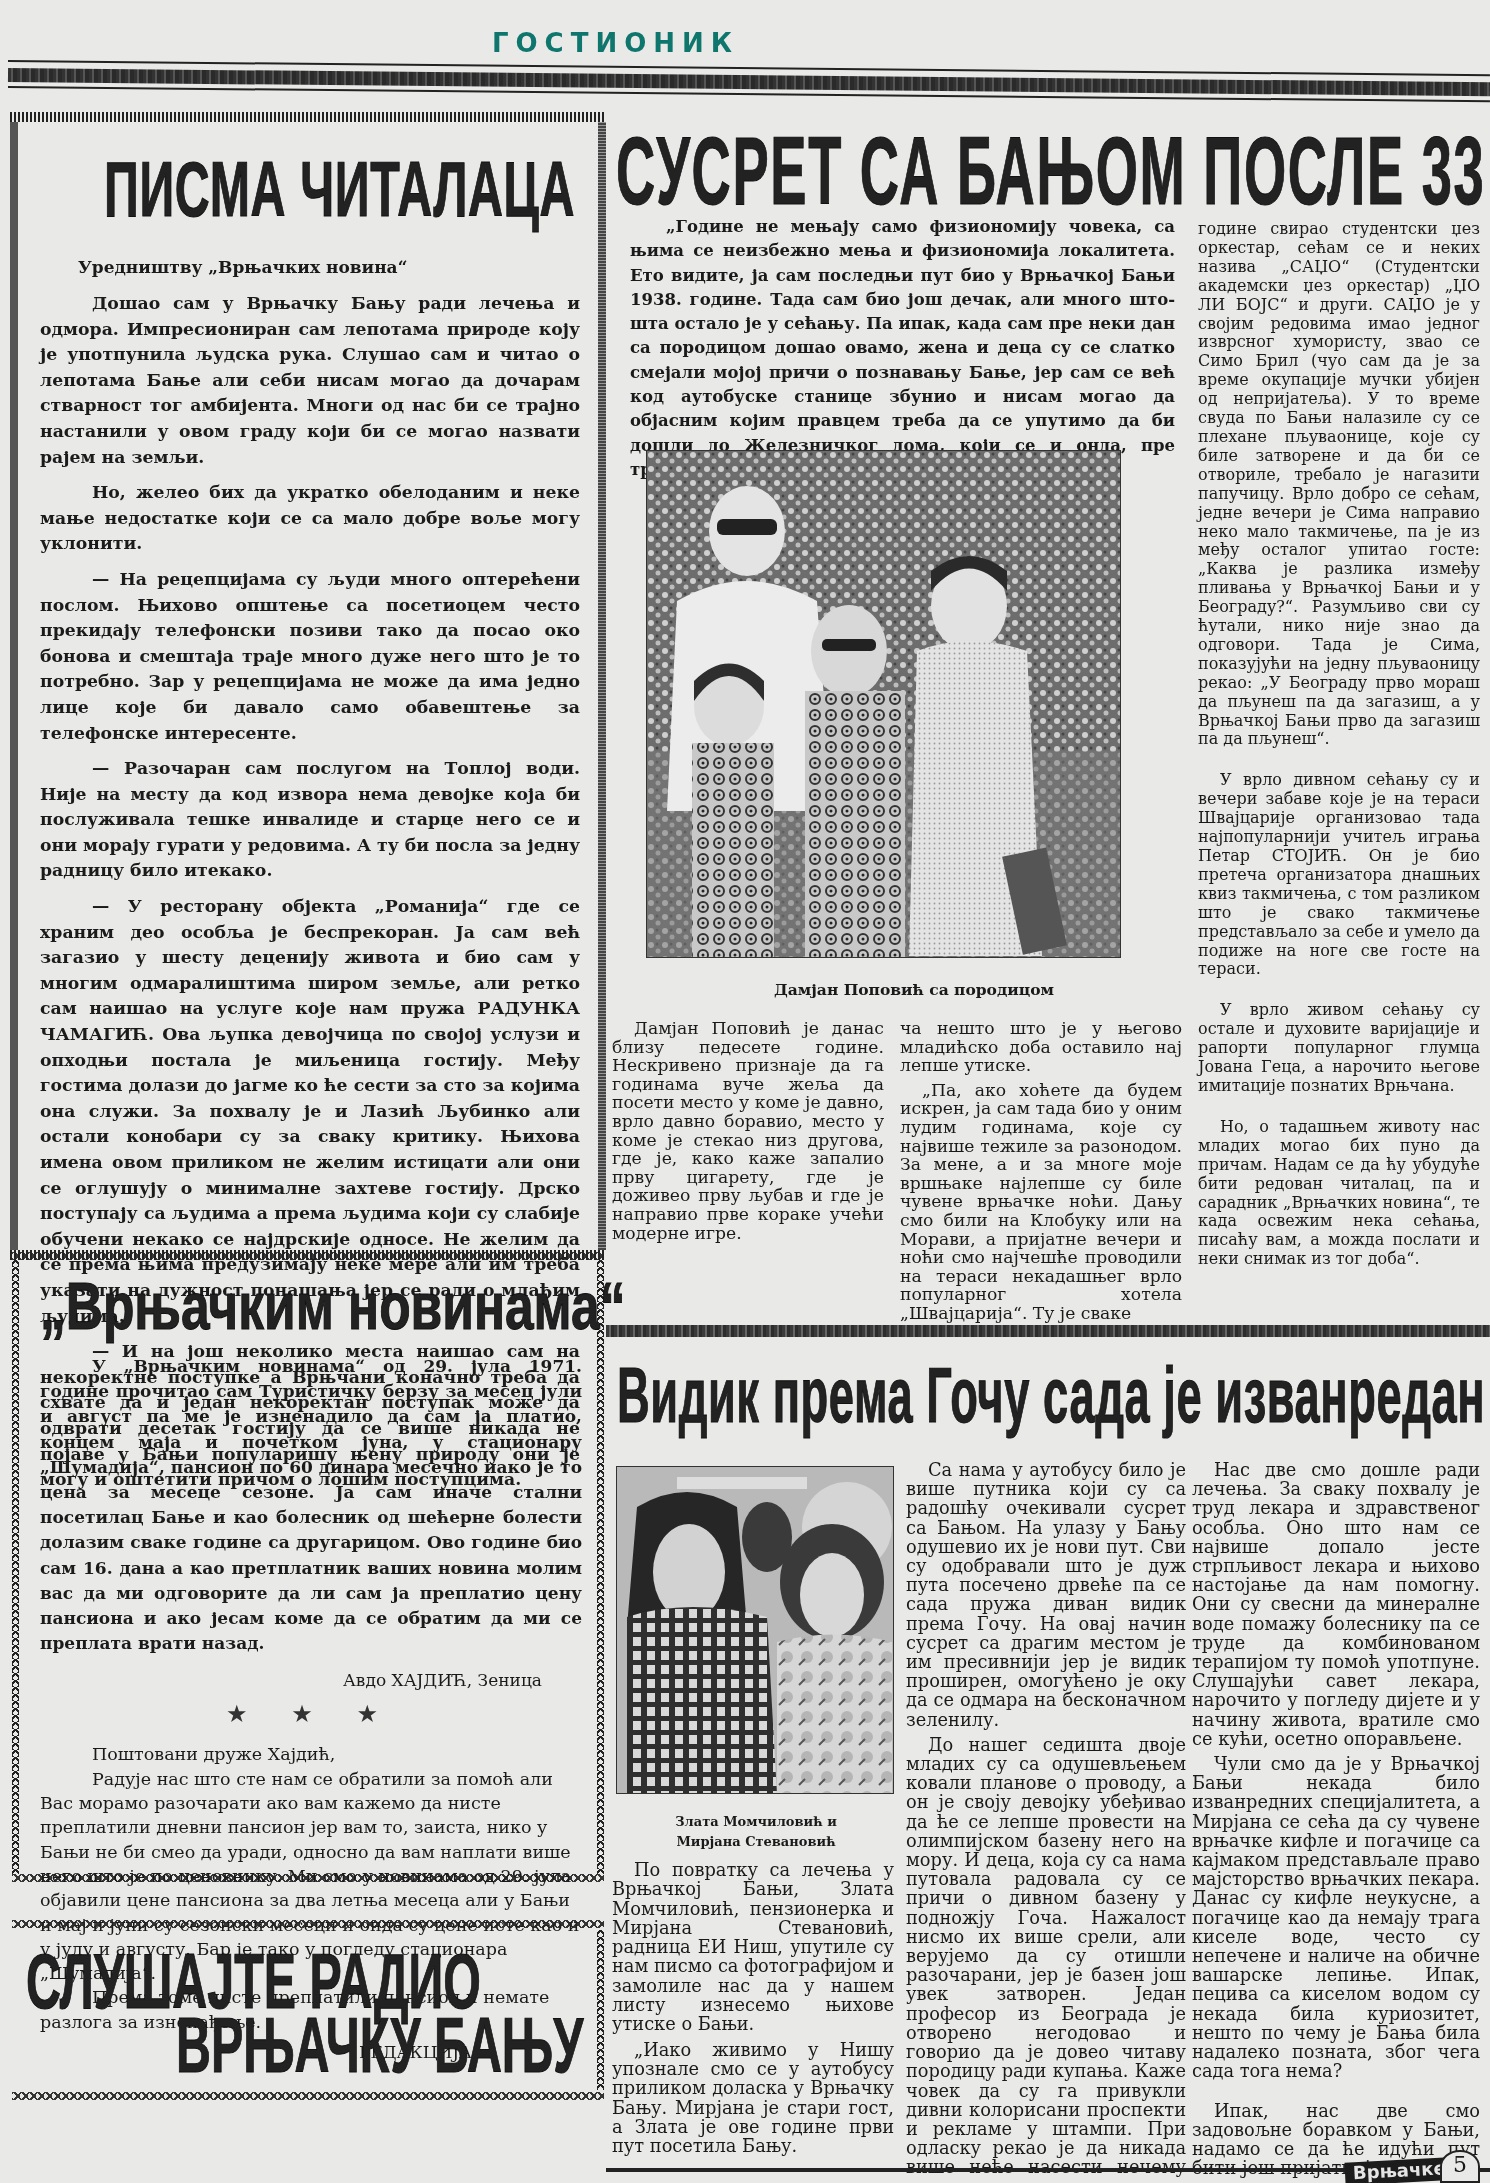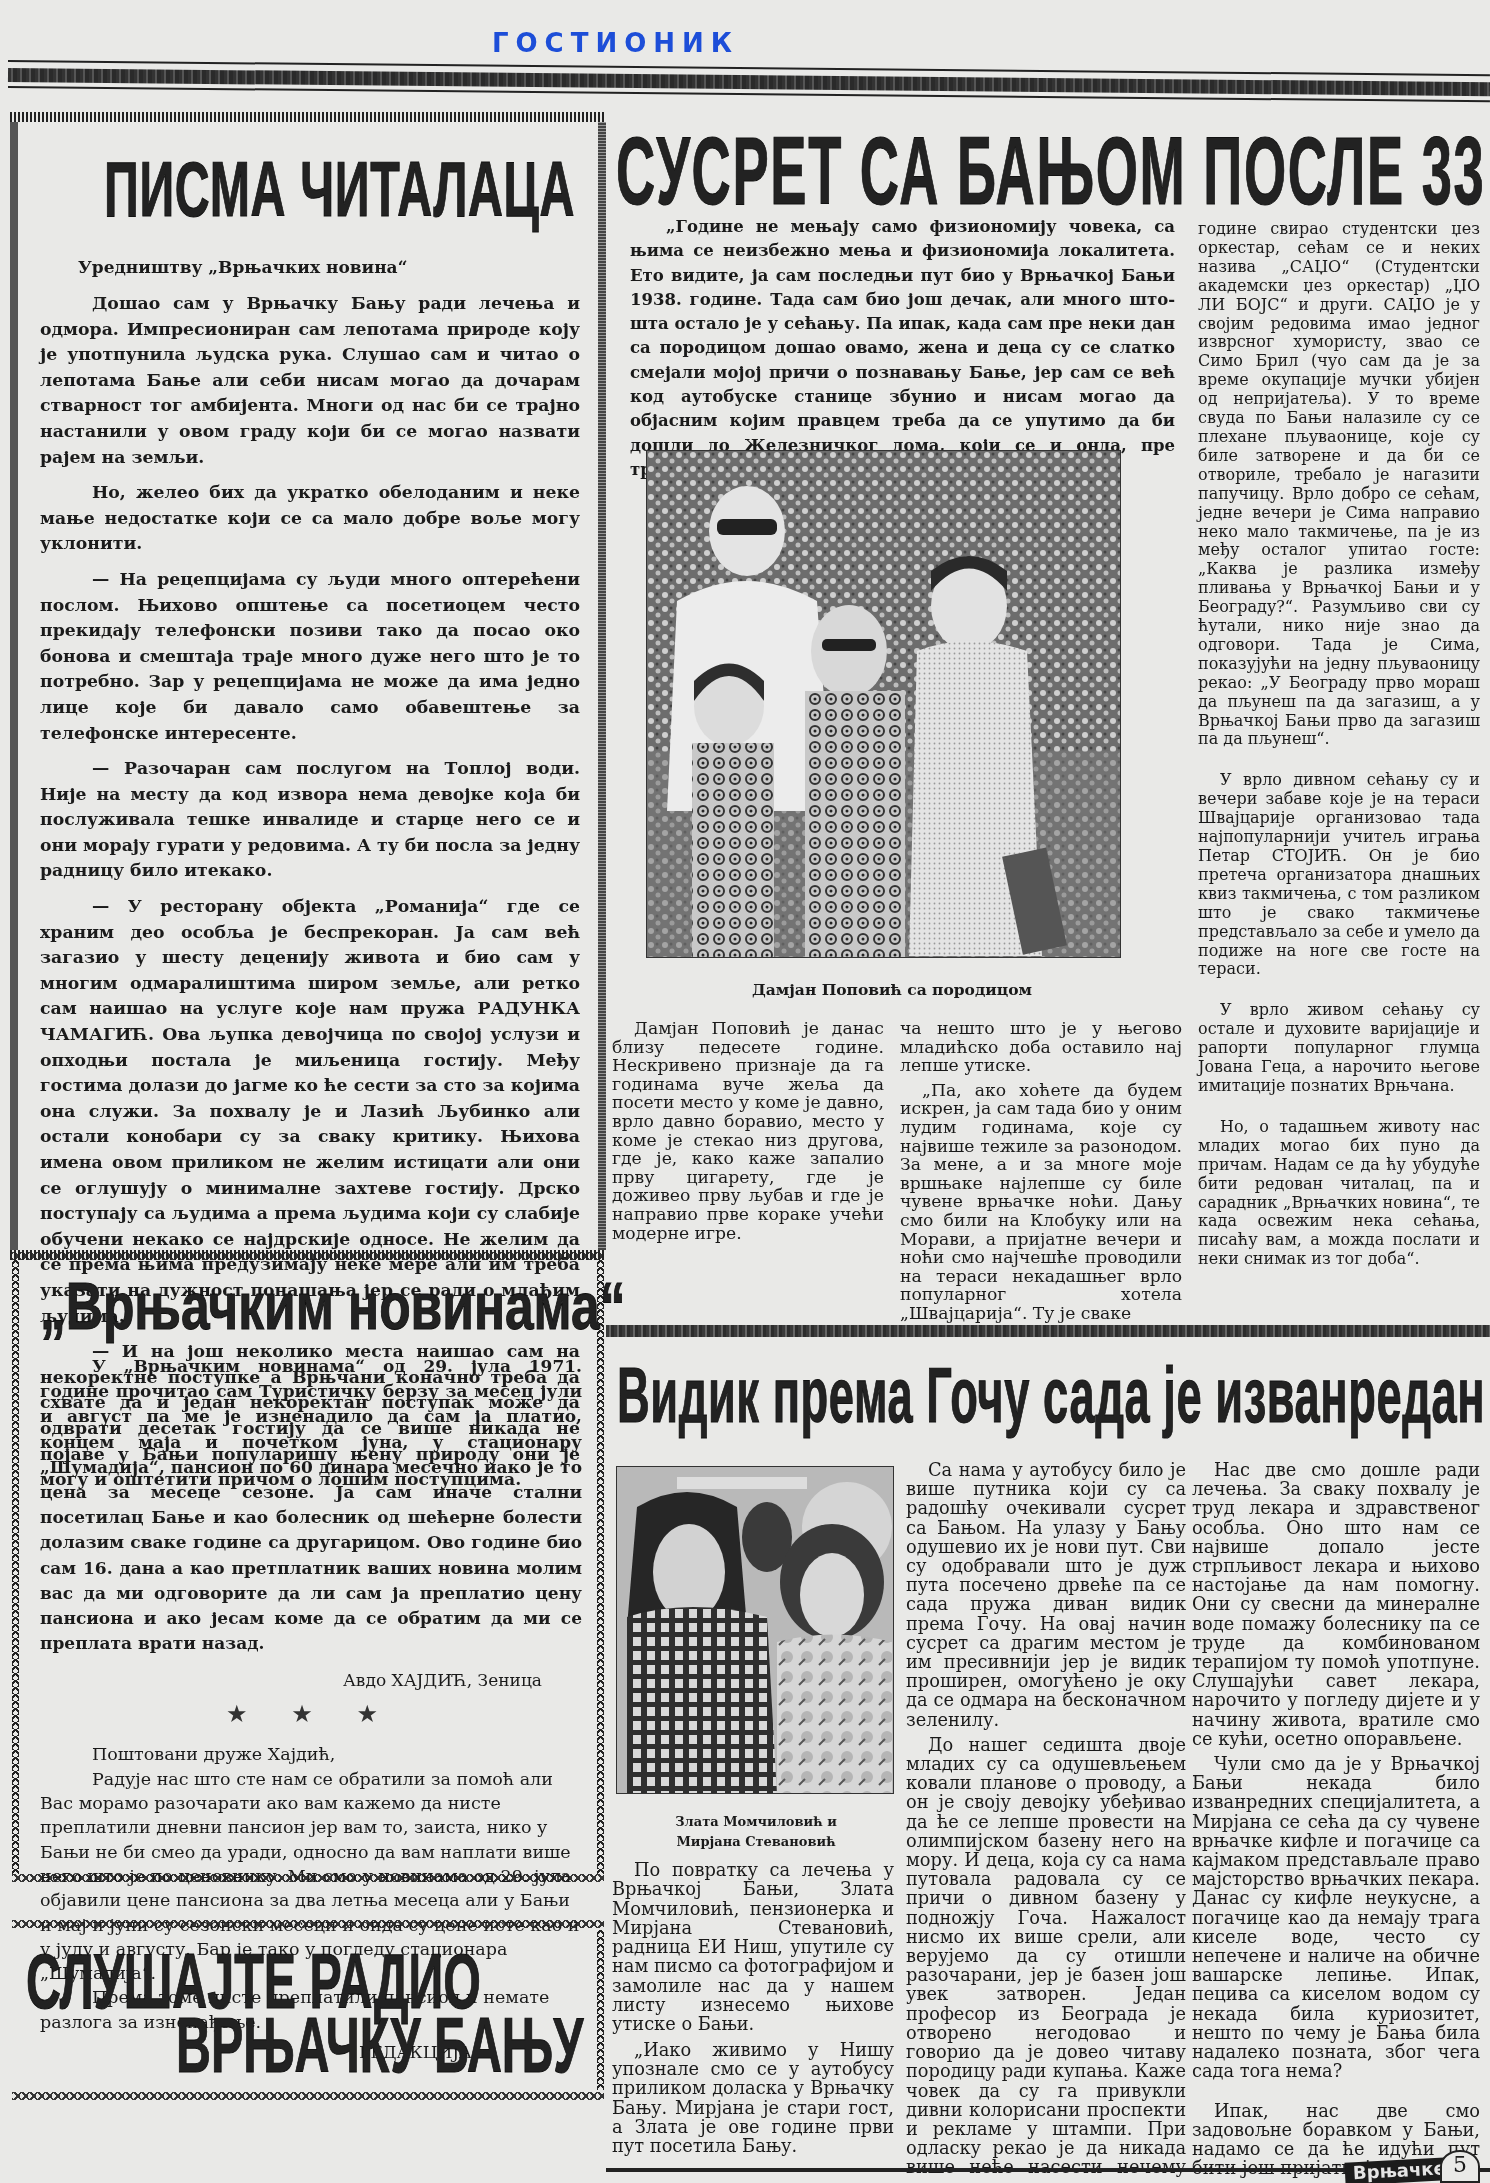--- a/index.html
+++ b/index.html
@@ -1,19 +1,19 @@
 <!DOCTYPE html>
 <html><head>
 <meta charset="utf-8">
 <style>
   * { box-sizing: border-box; margin: 0; padding: 0; }
   html, body { width: 1490px; height: 2183px; background: #e9e9e7; overflow: hidden; }
   body { position: relative; font-family: "DejaVu Serif", serif; color: #1a1a1a; }
   .abs { position: absolute; }
-  .masthead { left: 0; top: 28px; width: 1231px; text-align: center; font-family: "DejaVu Sans", sans-serif; font-weight: bold; font-size: 26px; letter-spacing: 7px; color: #1d4ed8; }
+  .masthead { left: 0; top: 28px; width: 1231px; text-align: center; font-family: "DejaVu Sans", sans-serif; font-weight: bold; font-size: 26px; letter-spacing: 7px; color: #0f766e; }
   .topbar { left: 8px; top: 60px; width: 1482px; height: 40px; }
   .topbar .thin1 { position:absolute; left:0; top:0; width:100%; height:2px; background:#222; transform: rotate(0.55deg); transform-origin:left; }
   .topbar .thick { position:absolute; left:0; top:8px; width:100%; height:14px; background: repeating-linear-gradient(90deg,#333 0 3px,#555 3px 5px,#2a2a2a 5px 9px); transform: rotate(0.55deg); transform-origin:left; }
   .topbar .thin2 { position:absolute; left:0; top:26px; width:100%; height:2px; background:#222; transform: rotate(0.55deg); transform-origin:left; }
   .hatch-h { height: 10px; background: repeating-linear-gradient(90deg,#222 0 2px,#e9e9e7 2px 4px); }
   .letters { left: 10px; top: 112px; width: 596px; height: 1148px; }
   .letters .top { position:absolute; left:0; top:0; width:100%; height:10px; }
   .letters .bottom { position:absolute; left:0; bottom:0; width:100%; height:10px; }
   .letters .lside { position:absolute; left:0; top:10px; bottom:10px; width:8px; background:#555; }
   .letters .rside { position:absolute; right:0; top:10px; bottom:10px; width:8px; background: repeating-linear-gradient(0deg,#444 0 2px,#999 2px 3px); }
@@ -46,21 +46,21 @@
   .radio .ztop { position:absolute; left:0; top:0; width:100%; }
   .radio .zbot { position:absolute; left:0; bottom:0; width:100%; }
   .radio .zr { position:absolute; right:0; top:10px; bottom:10px; }
   .t-radio { position:absolute; font-size: 78px; line-height: 66px; transform: scaleX(0.62); }
 
   
   .t-susret { left: 616px; top: 116px; font-size: 96px; transform: scaleX(0.565); letter-spacing: 3px; }
   .art1-intro { left: 630px; top: 215px; width: 545px; font-size: 16.5px; line-height: 24.3px; text-align: justify; font-weight: bold; }
   .art1-intro p { text-indent: 36px; }
   .photo1 { left: 646px; top: 450px; width: 475px; height: 508px; border: 1px solid #333; overflow:hidden; background: #777; }
-  .cap1 { left: 652px; top: 980px; width: 480px; text-align:center; font-size: 15.5px; font-weight: bold; }
+  .cap1 { left: 674px; top: 980px; width: 480px; text-align:center; font-size: 15.5px; font-weight: bold; }
   .col { font-size: 17.2px; line-height: 18.6px; text-align: justify; }
   .col p { text-indent: 22px; margin-bottom: 6px; }
   .colA { left: 612px; top: 1019px; width: 272px; }
   .colB { left: 900px; top: 1019px; width: 282px; }
   .colC { left: 1198px; top: 220px; width: 282px; font-size: 16px; line-height: 18.9px; }
   .colC p { margin-bottom: 22px; }
   .divider { left: 606px; top: 1325px; width: 884px; height: 12px; background: repeating-linear-gradient(90deg,#3a3a3a 0 3px,#666 3px 5px,#2c2c2c 5px 8px); }
 
   
   .t-vidik { left: 617px; top: 1350px; font-size: 78px; transform: scaleX(0.58); letter-spacing: 1px; }

